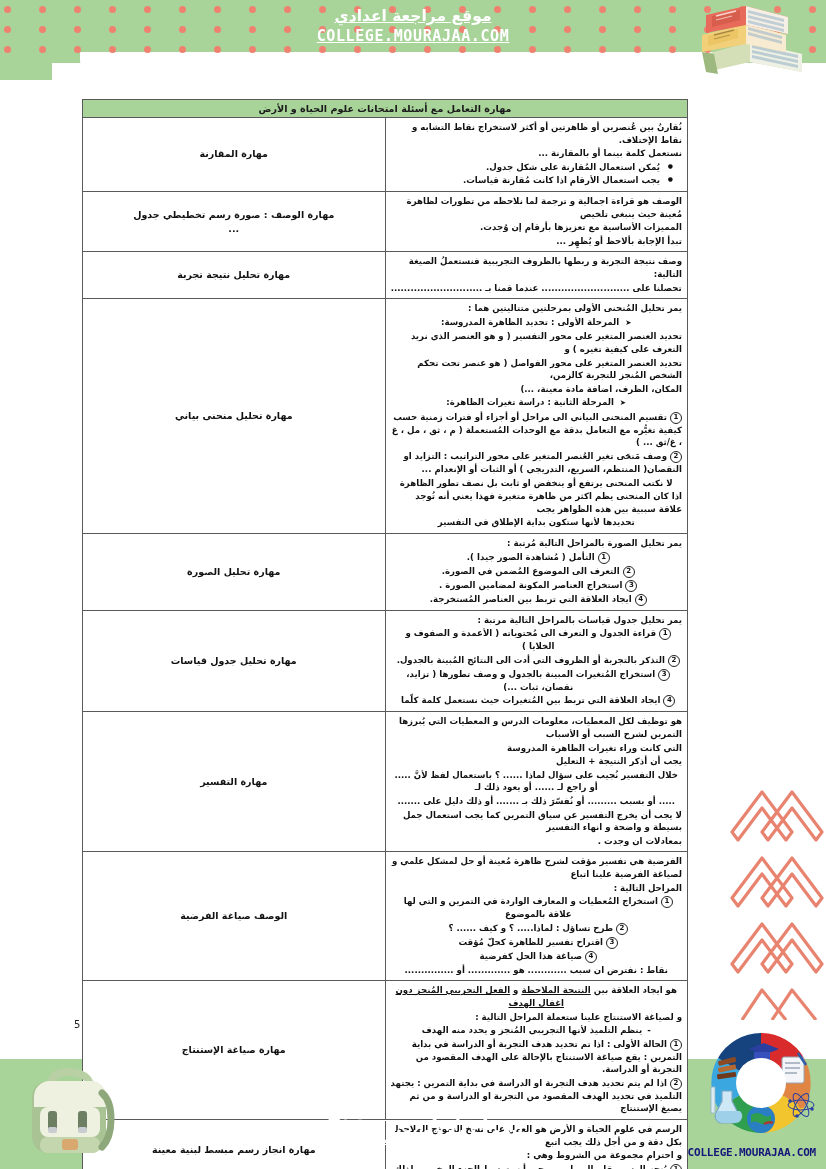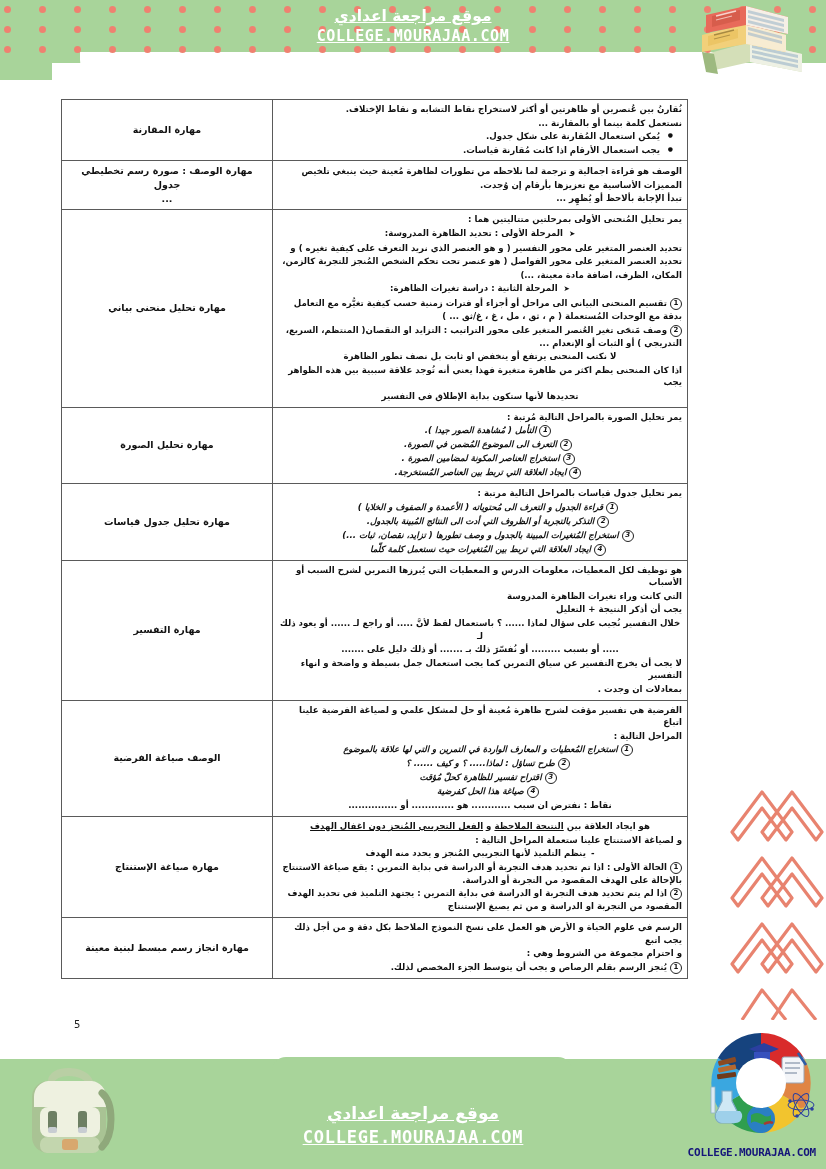--- a/index.html
+++ b/index.html
@@ -226,23 +226,22 @@
   .col-desc p {
     margin: 0 0 1px 0;
   }
   .ctr { text-align: center; }
   .lst {
     list-style: none;
     margin: 0;
     padding: 0;
   }
   .lst li {
-    margin: 0 0 1px 16px;
+    margin: 0 0 1px 4px;
     text-align: center;
-    font-style: italic;
   }
   .bullet-list {
     list-style: none;
     margin: 0;
     padding: 0 22px 0 0;
   }
   .bullet-list li {
     position: relative;
     text-align: right;
     margin: 1px 0;
@@ -403,20 +402,23 @@
       <path d="M26 18 L42 14" stroke="#fde9e4" stroke-width="1.2" opacity=".7"></path>
       <path d="M58 8 L94 17 L94 20 L58 11 Z" fill="#9fb8c9" opacity=".6"></path>
       <path d="M58 13 L94 22 L94 25 L58 16 Z" fill="#9fb8c9" opacity=".6"></path>
       <path d="M58 18 L94 27 L94 30 L58 21 Z" fill="#9fb8c9" opacity=".6"></path>
     </g>
   </svg>
 
   <div class="table-wrap">
     <table class="skills">
       <tbody>
+        <tr>
+          <th class="hdr-cell" colspan="2">مهارة التعامل مع أسئلة امتحانات علوم الحياة و الأرض</th>
+        </tr>
 
         <tr>
           <td class="col-desc">
             <p>نُقارنُ بين عُنصرين أو ظاهرتين أو أكثر لاستخراج نقاط التشابه و نقاط الإختلاف.</p>
             <p>نستعمل كلمة بينما أو بالمقارنة ...</p>
             <ul class="bullet-list">
               <li>يُمكن استعمال المُقارنة على شكل جدول.</li>
               <li>يجب استعمال الأرقام اذا كانت مُقارنة قياسات.</li>
             </ul>
           </td>
@@ -428,20 +430,27 @@
             <p>الوصف هو قراءة اجمالية و ترجمة لما نلاحظه من تطورات لظاهرة مُعينة حيث ينبغي تلخيص</p>
             <p>المميزات الأساسية مع تعزيزها بأرقام إن وُجدت.</p>
             <p>تبدأ الإجابة بألاحظ أو يُظهِر ...</p>
           </td>
           <td class="col-skill">
             <div>مهارة الوصف : صورة رسم تخطيطي جدول</div>
             <div>...</div>
           </td>
         </tr>
 
+        <tr>
+          <td class="col-desc">
+            <p>وصف نتيجة التجربة و ربطها بالظروف التجريبية فنستعملُ الصيغة التالية:</p>
+            <p class="ctr">تحصلنا على ........................... عندما قمنا بـ ............................</p>
+          </td>
+          <td class="col-skill">مهارة تحليل نتيجة تجربة</td>
+        </tr>
 
         <tr>
           <td class="col-desc">
             <p>يمر تحليل المُنحنى الأولى بمرحلتين متتاليتين هما :</p>
             <p class="ctr arrow-line">المرحلة الأولى : تحديد الظاهرة المدروسة:</p>
             <p>تحديد العنصر المتغير على محور التفسير ( و هو العنصر الذي نريد التعرف على كيفية تغيره ) و</p>
             <p>تحديد العنصر المتغير على محور الفواصل ( هو عنصر تحت تحكم الشخص المُنجز للتجربة كالزمن،</p>
             <p>المكان، الظرف، اضافة مادة معينة، ...)</p>
             <p class="ctr arrow-line">المرحلة الثانية  : دراسة تغيرات الظاهرة:</p>
             <p><span class="num">1</span><span>تقسيم المنحنى البياني الى مراحل أو أجزاء أو فترات زمنية حسب كيفية تغيُّره مع التعامل بدقة مع الوحدات المُستعملة ( م ، ثق ، مل ، غ ، غ/ثق ... )</span></p>

